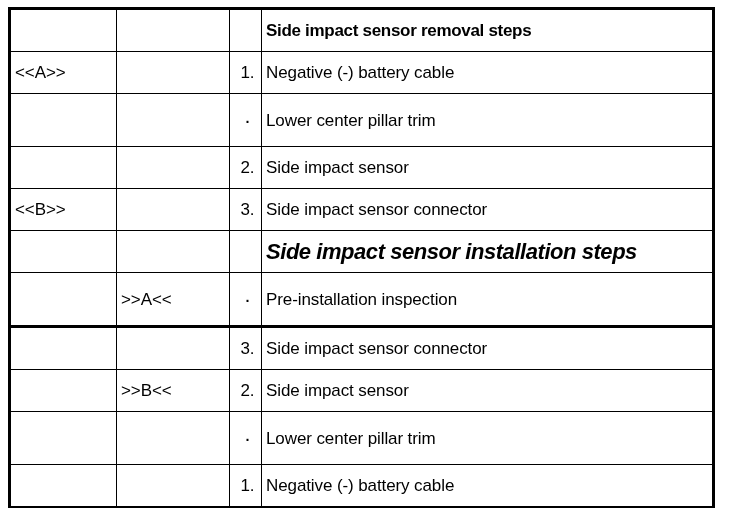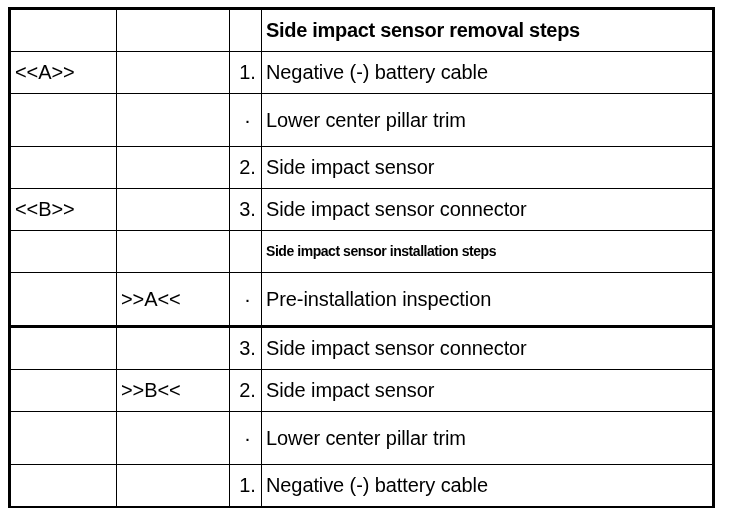--- a/index.html
+++ b/index.html
@@ -34,21 +34,21 @@
 
   table.proc-table col.c-marker-a { width: 107px; }
   table.proc-table col.c-marker-b { width: 113px; }
   table.proc-table col.c-step     { width: 32px;  }
   table.proc-table col.c-desc     { width: 452px; }
 
   table.proc-table td {
     border: 1px solid #000000;
     height: 41px;
     padding: 0 0 0 4px;
-    font-size: 20px;
+    font-size: 17px;
     line-height: 41px;
     white-space: nowrap;
     overflow: hidden;
     vertical-align: middle;
     letter-spacing: -0.1px;
   }
 
   
   table.proc-table {
     border: 3px solid #000000;
@@ -78,22 +78,23 @@
   
   td.desc {
     padding-left: 7px;
     font-size: 22px;
   }
   td.desc.heading {
     font-weight: bold;
     letter-spacing: -0.3px;
   }
   td.desc.heading.wide {
-    font-size: 14px;
+    font-size: 22px;
     letter-spacing: -0.45px;
+    font-style: italic;
   }
 
   td.blank { }
 </style>
 </head>
 <body>
 
 <div id="sheet">
 
   <table class="proc-table">

